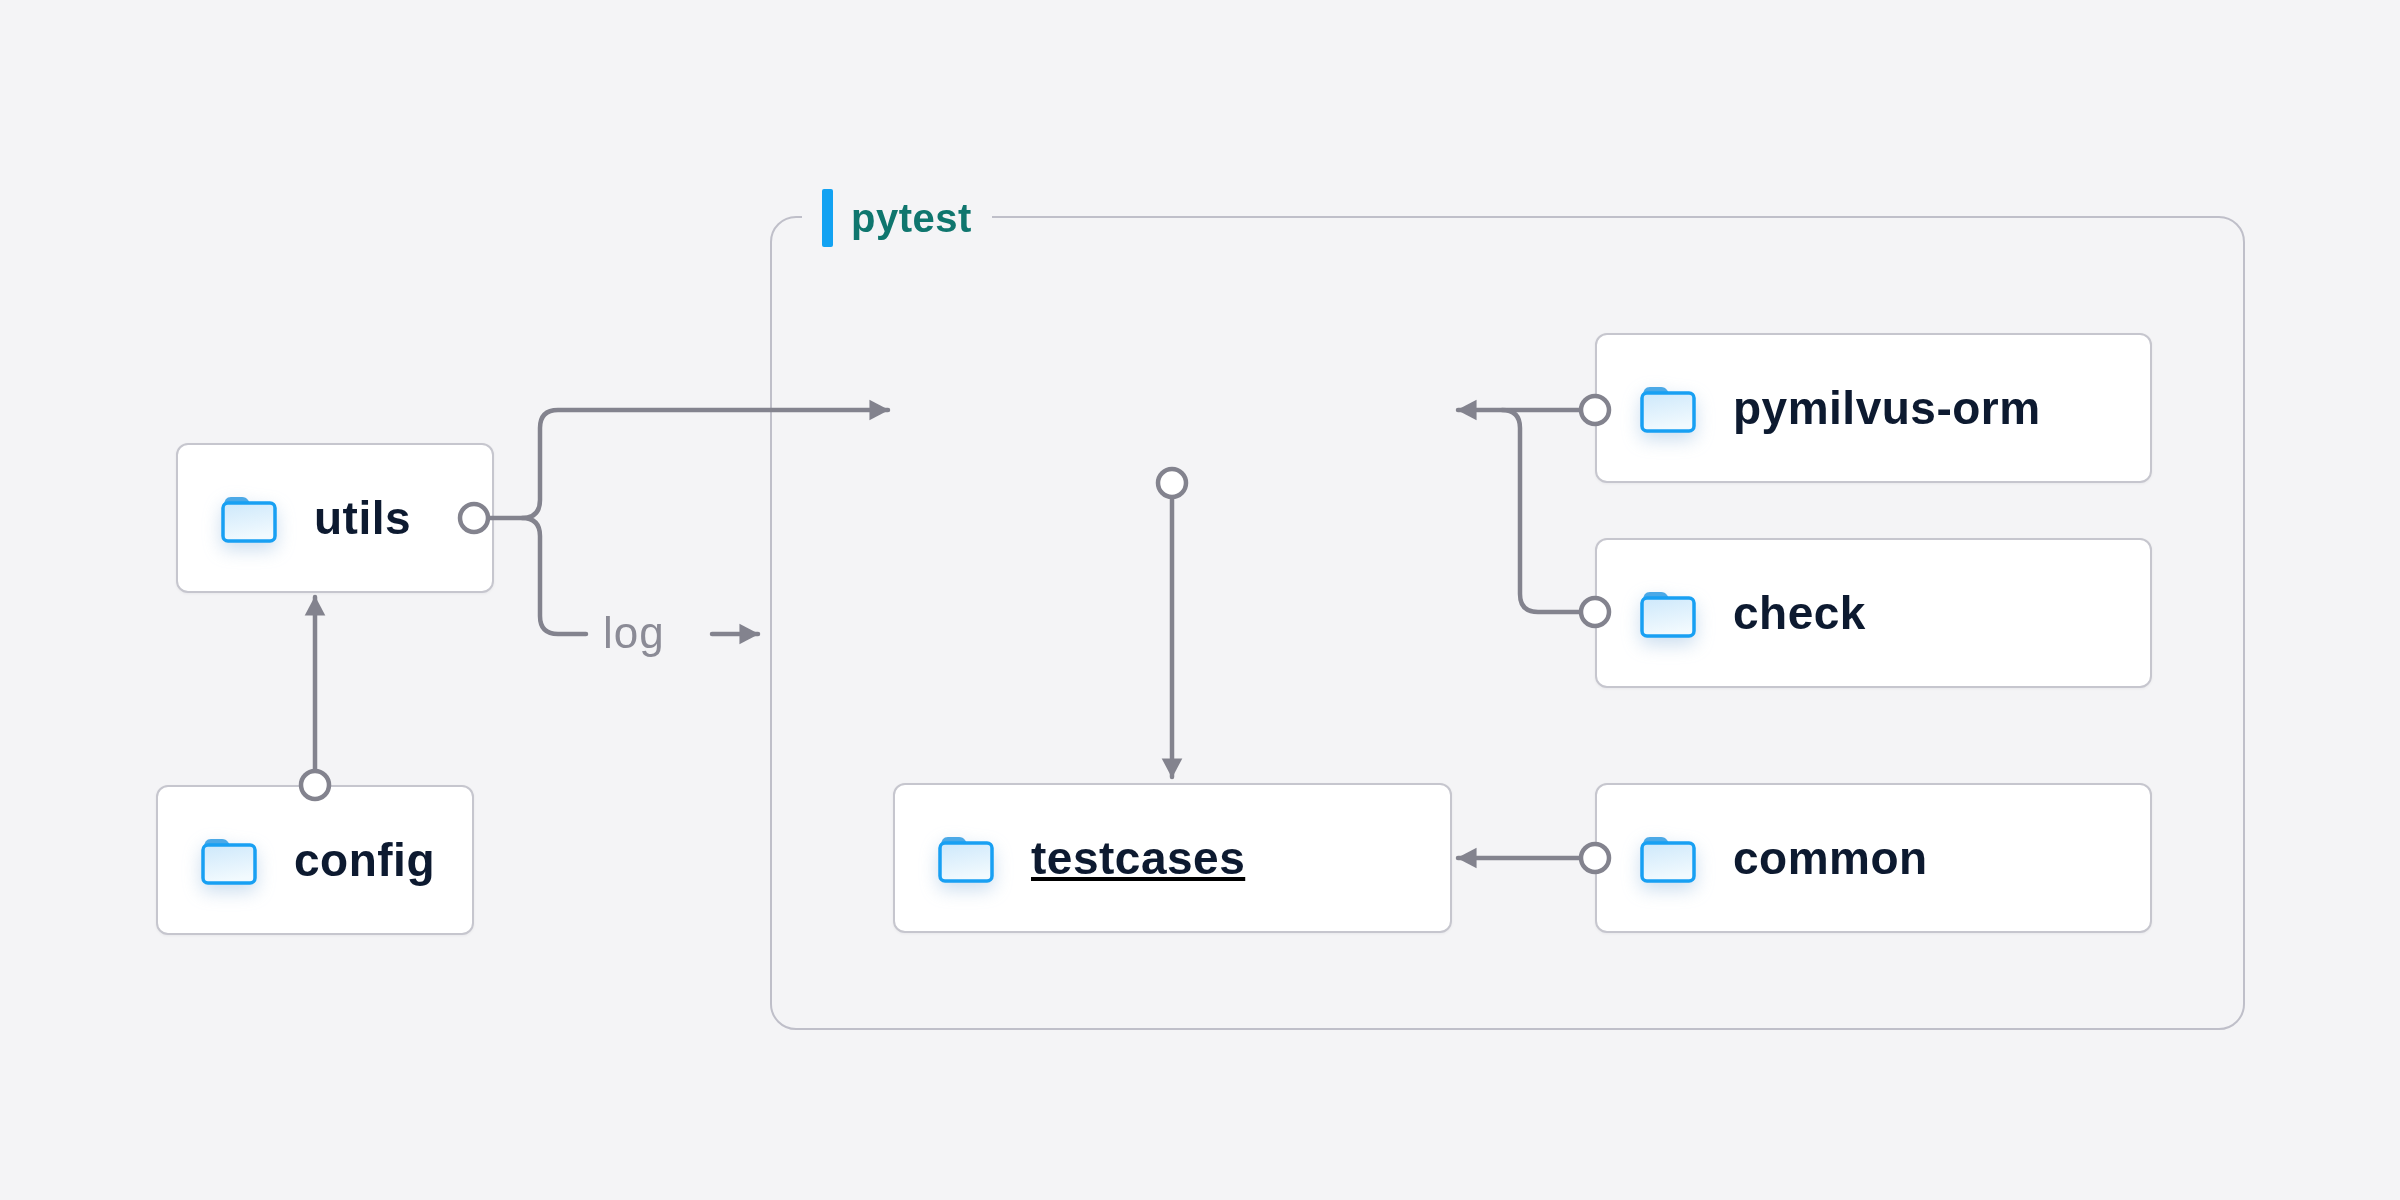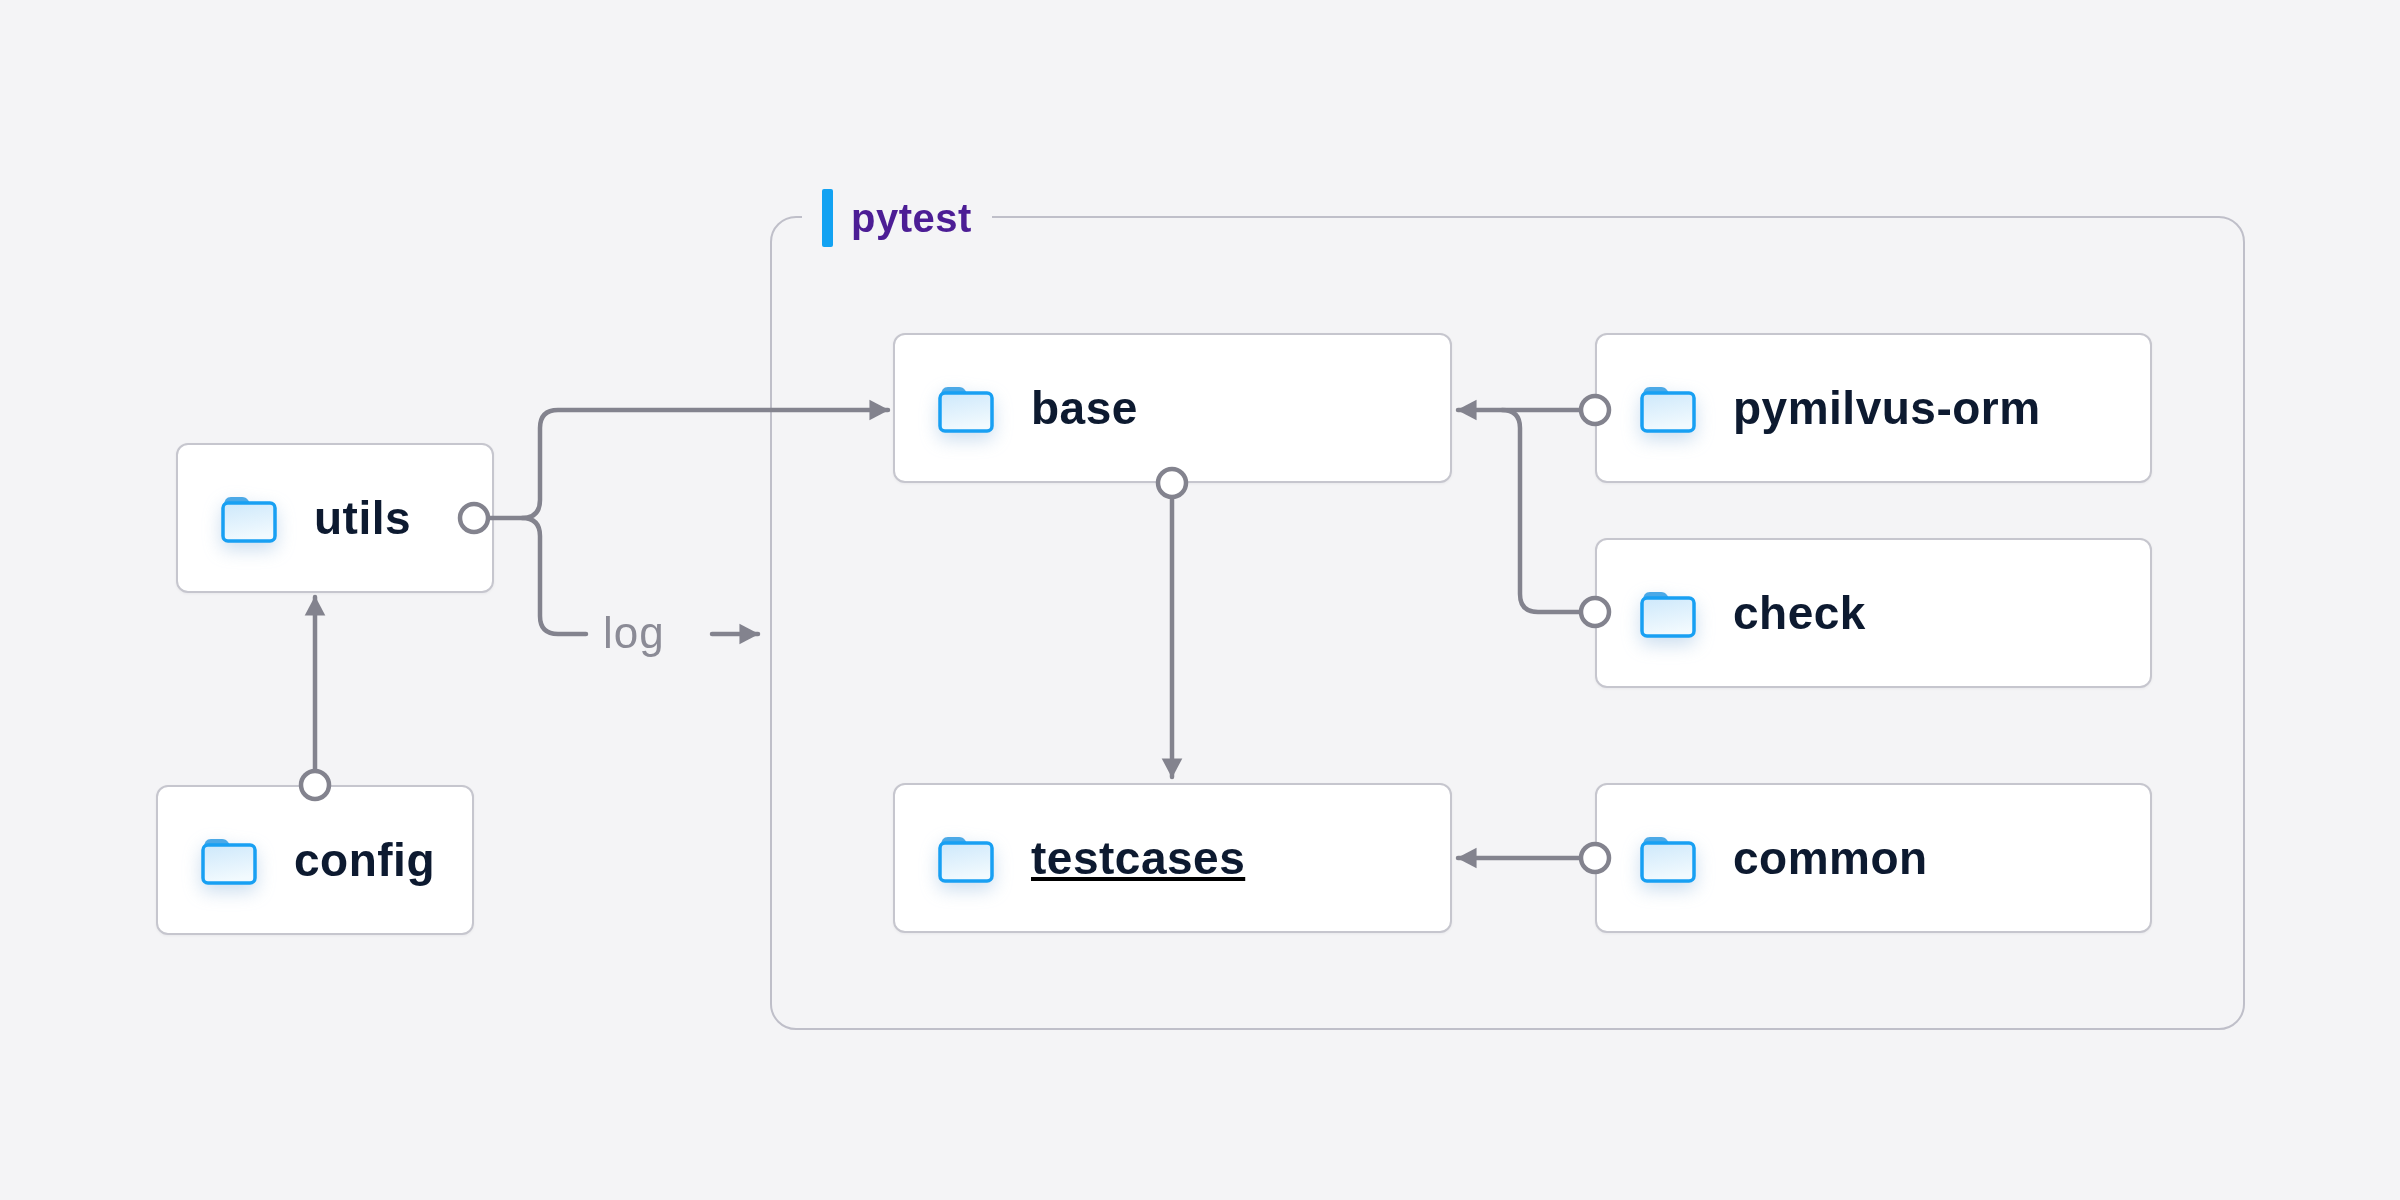--- a/index.html
+++ b/index.html
@@ -25,21 +25,21 @@
   .group-label{
     position:absolute;left:30px;top:0;transform:translateY(-50%);
     display:flex;align-items:center;gap:18px;
     background:#f4f4f6;padding:0 20px;
   }
   .group-label .bar{
     width:11px;height:58px;background:#12a2f2;border-radius:2px;
     display:inline-block;
   }
   .group-label .txt{
-    font-size:40px;font-weight:700;color:#4c1d95;letter-spacing:0.5px;
+    font-size:40px;font-weight:700;color:#0f766e;letter-spacing:0.5px;
   }
 
   
   .node{
     position:absolute;display:flex;align-items:center;gap:34px;
     background:#ffffff;border:2px solid #c6c6ce;border-radius:12px;
     box-sizing:border-box;padding-left:40px;z-index:2;
     box-shadow:0 1px 3px rgba(16,24,40,0.05);
   }
   .node .label{
@@ -116,29 +116,20 @@
   <div class="node n-config">
     <span class="folder">
       <svg width="62" height="54" viewBox="0 0 62 54">
         <path d="M6 15 Q6 6 13 6 H24 Q28 6 30 9 L34 15 Z" fill="#4ba9e7"></path>
         <rect x="5" y="12" width="52" height="38" rx="5" fill="url(#foldFill)" stroke="#18a0f3" stroke-width="3.5"></rect>
       </svg>
     </span>
     <span class="label">config</span>
   </div>
 
-  <div class="node n-base">
-    <span class="folder">
-      <svg width="62" height="54" viewBox="0 0 62 54">
-        <path d="M6 15 Q6 6 13 6 H24 Q28 6 30 9 L34 15 Z" fill="#4ba9e7"></path>
-        <rect x="5" y="12" width="52" height="38" rx="5" fill="url(#foldFill)" stroke="#18a0f3" stroke-width="3.5"></rect>
-      </svg>
-    </span>
-    <span class="label">base</span>
-  </div>
 
   <div class="node n-testcases">
     <span class="folder">
       <svg width="62" height="54" viewBox="0 0 62 54">
         <path d="M6 15 Q6 6 13 6 H24 Q28 6 30 9 L34 15 Z" fill="#4ba9e7"></path>
         <rect x="5" y="12" width="52" height="38" rx="5" fill="url(#foldFill)" stroke="#18a0f3" stroke-width="3.5"></rect>
       </svg>
     </span>
     <span class="label">testcases</span>
   </div>

